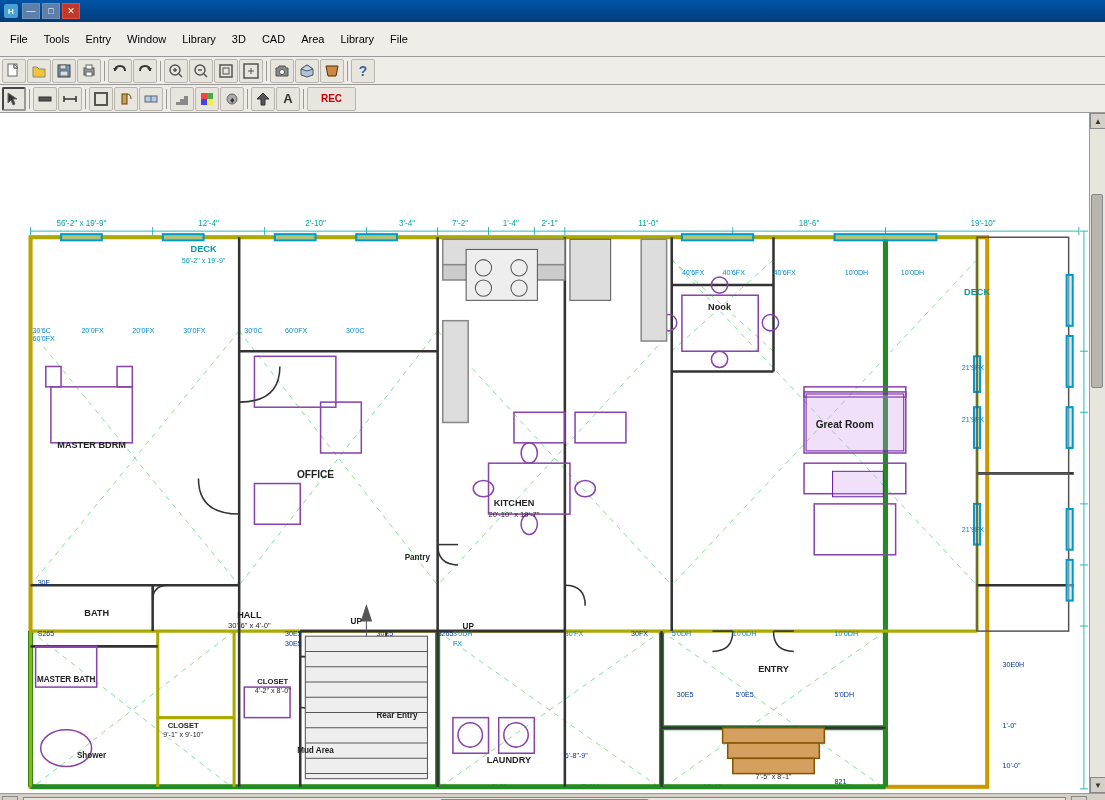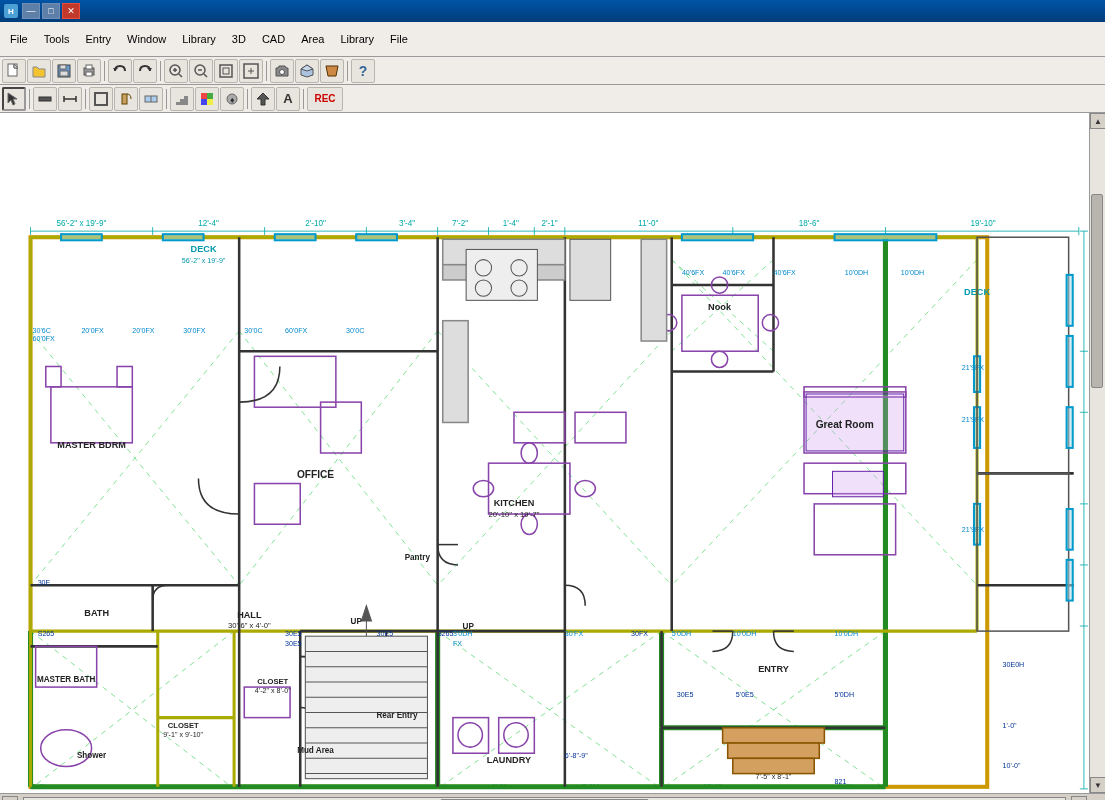--- a/index.html
+++ b/index.html
@@ -315,21 +315,21 @@
       </svg>
   </div>
   <div class="tb-sep"></div>
   <div class="tb-btn">
     <svg viewBox="0 0 16 16">
         <polygon points="8,2 14,8 10,8 10,14 6,14 6,8 2,8" fill="#555" stroke="#333"></polygon>
       </svg>
   </div>
   <div class="tb-btn" style="font-size:13px; font-weight:bold;">A</div>
   <div class="tb-sep"></div>
-  <div class="tb-btn" style="background:#e8e4de; font-size:10px; width:36px;">
+  <div class="tb-btn" style="background:#e8e4de; font-size:10px; width:49px;">
     <span style="color:#c00; font-weight:bold; font-size:10px;">REC</span>
   </div>
 </div>
 
 <div id="main-area" style="display:flex; flex-direction:column; height: calc(800px - 22px - 22px - 28px - 28px);">
   <div style="display:flex; flex: 1; overflow:hidden;">
 
     <div id="canvas-area">
       
       <svg id="floorplan-svg" viewBox="0 0 1070 660" preserveAspectRatio="xMidYMid meet" style="width:100%;height:100%;background:white;">

